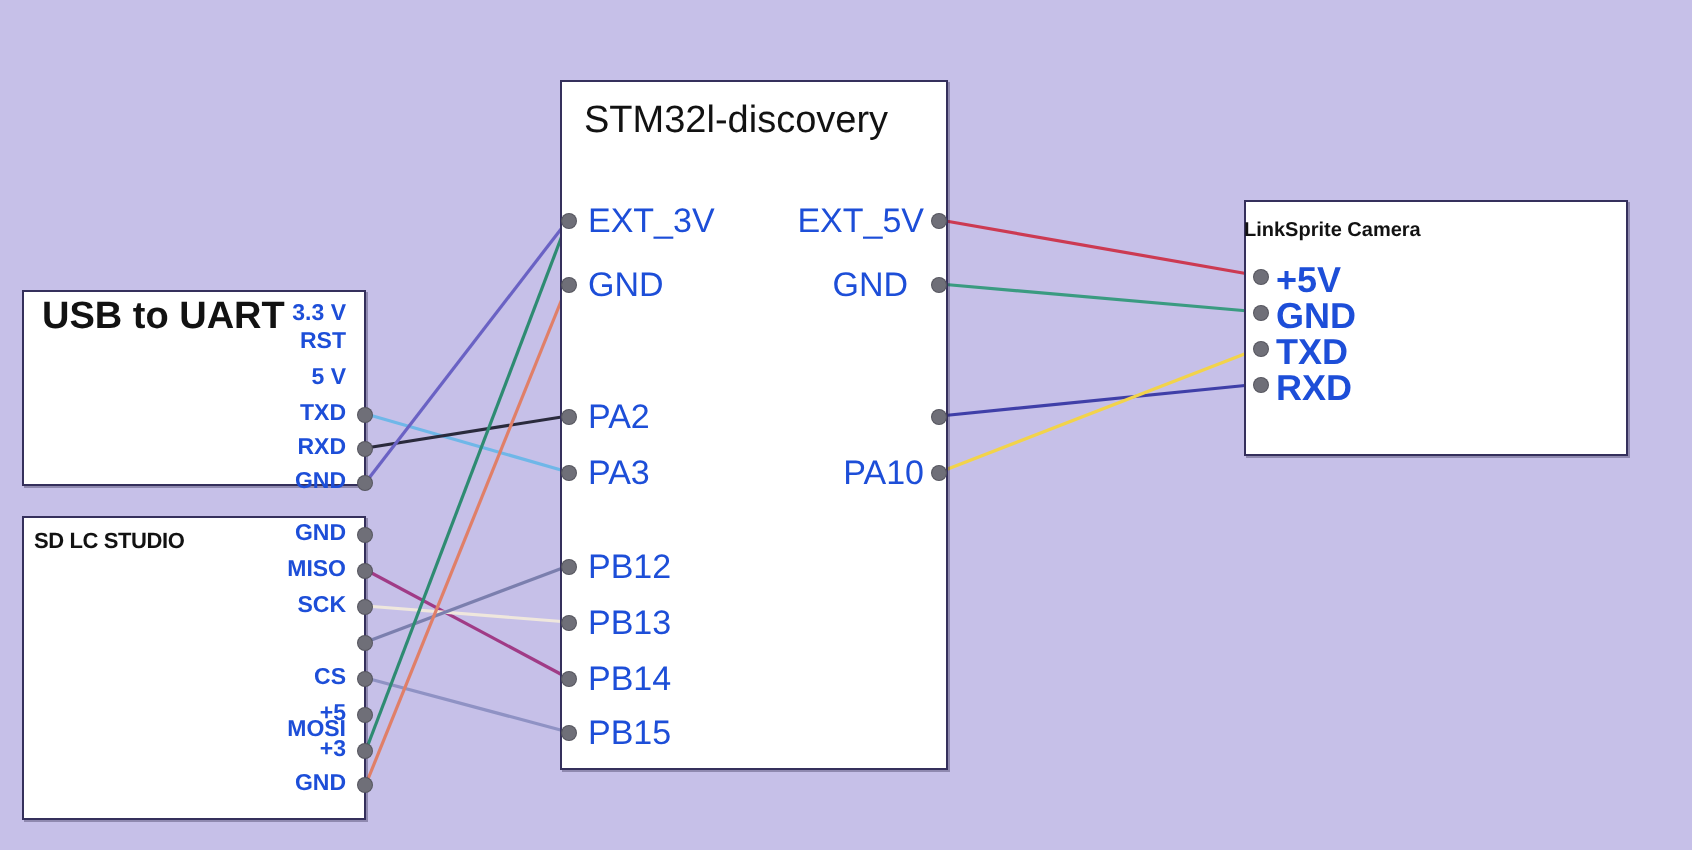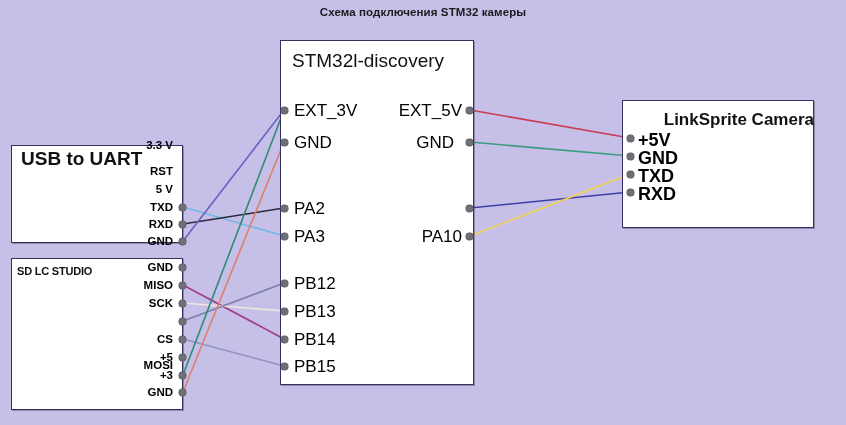--- a/index.html
+++ b/index.html
@@ -45,21 +45,21 @@
     box-sizing: border-box;
     box-shadow: 1px 1px 0 rgba(40,35,70,0.35);
   }
   .box-title {
     position: absolute;
     color: #121212;
     white-space: nowrap;
   }
   .pin-label {
     position: absolute;
-    color: #000000;
+    color: #1d4ed8;
     white-space: nowrap;
     line-height: 1;
   }
   .pin-dot {
     position: absolute;
     width: 7px;
     height: 7px;
     border-radius: 50%;
     background: #6f6f78;
     box-shadow: 0 0 0 0.5px #55555e;
@@ -76,29 +76,28 @@
   #uart-title { left: 21px; top: 148px; font-size: 19px; font-weight: bold; }
   .uart-pin { right: 0; font-size: 11.5px; font-weight: bold; text-align: right; width: 60px; }
 
   
   #sd-box { left: 11px; top: 258px; width: 172px; height: 152px; }
   #sd-title { left: 17px; top: 265px; font-size: 11px; font-weight: bold; letter-spacing: -0.2px; }
   .sd-pin { right: 0; font-size: 11.5px; font-weight: bold; text-align: right; width: 70px; }
 
   
   #cam-box { left: 622px; top: 100px; width: 192px; height: 128px; }
-  #cam-title { left: 622px; top: 110px; width: 192px; text-align: right; font-size: 17px; font-weight: bold; }
+  #cam-title { left: 622px; top: 110px; width: 192px; text-align: left; font-size: 10px; font-weight: bold; }
   .cam-pin { font-size: 18px; font-weight: bold; white-space: nowrap; }
 </style>
 </head>
 <body>
 
 <div id="canvas">
 
-  <div class="title">Схема подключения STM32 камеры</div>
 
   <svg id="wires" viewBox="0 0 846 425">
 
     <line x1="183" y1="207" x2="284" y2="236" stroke="#6fb7e8" stroke-width="1.6"></line>
 
     <line x1="183" y1="224" x2="284" y2="208" stroke="#2a2a3c" stroke-width="1.6"></line>
 
     <line x1="183" y1="241" x2="284" y2="110" stroke="#6a62c4" stroke-width="1.6"></line>
 
     <line x1="183" y1="285" x2="284" y2="339" stroke="#a03b86" stroke-width="1.6"></line>
@@ -156,21 +155,21 @@
   <div class="pin-label stm-pin-right" style="left:350px; top:134px; width:104px;">GND</div>
 
   <div class="pin-dot" style="left:466px; top:205px;"></div>
 
   <div class="pin-dot" style="left:466px; top:233px;"></div>
   <div class="pin-label stm-pin-right" style="left:350px; top:228px; width:112px;">PA10</div>
 
   <div class="box" id="uart-box"></div>
   <div class="box-title" id="uart-title">USB to UART</div>
 
-  <div class="pin-label uart-pin" style="left:113px; top:140px;">3.3 V</div>
+  <div class="pin-label uart-pin" style="left:113px; top:152px;">3.3 V</div>
   <div class="pin-label uart-pin" style="left:113px; top:166px;">RST</div>
   <div class="pin-label uart-pin" style="left:113px; top:184px;">5 V</div>
   <div class="pin-label uart-pin" style="left:113px; top:202px;">TXD</div>
   <div class="pin-label uart-pin" style="left:113px; top:219px;">RXD</div>
   <div class="pin-label uart-pin" style="left:113px; top:236px;">GND</div>
 
   <div class="pin-dot" style="left:179px; top:204px;"></div>
   <div class="pin-dot" style="left:179px; top:221px;"></div>
   <div class="pin-dot" style="left:179px; top:238px;"></div>
 

